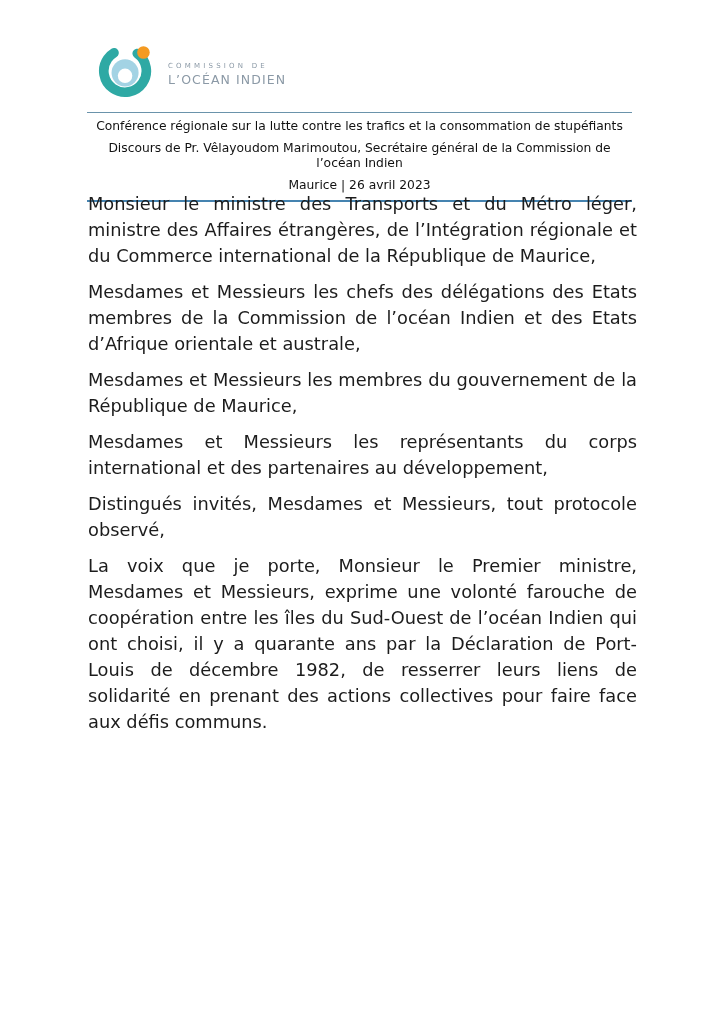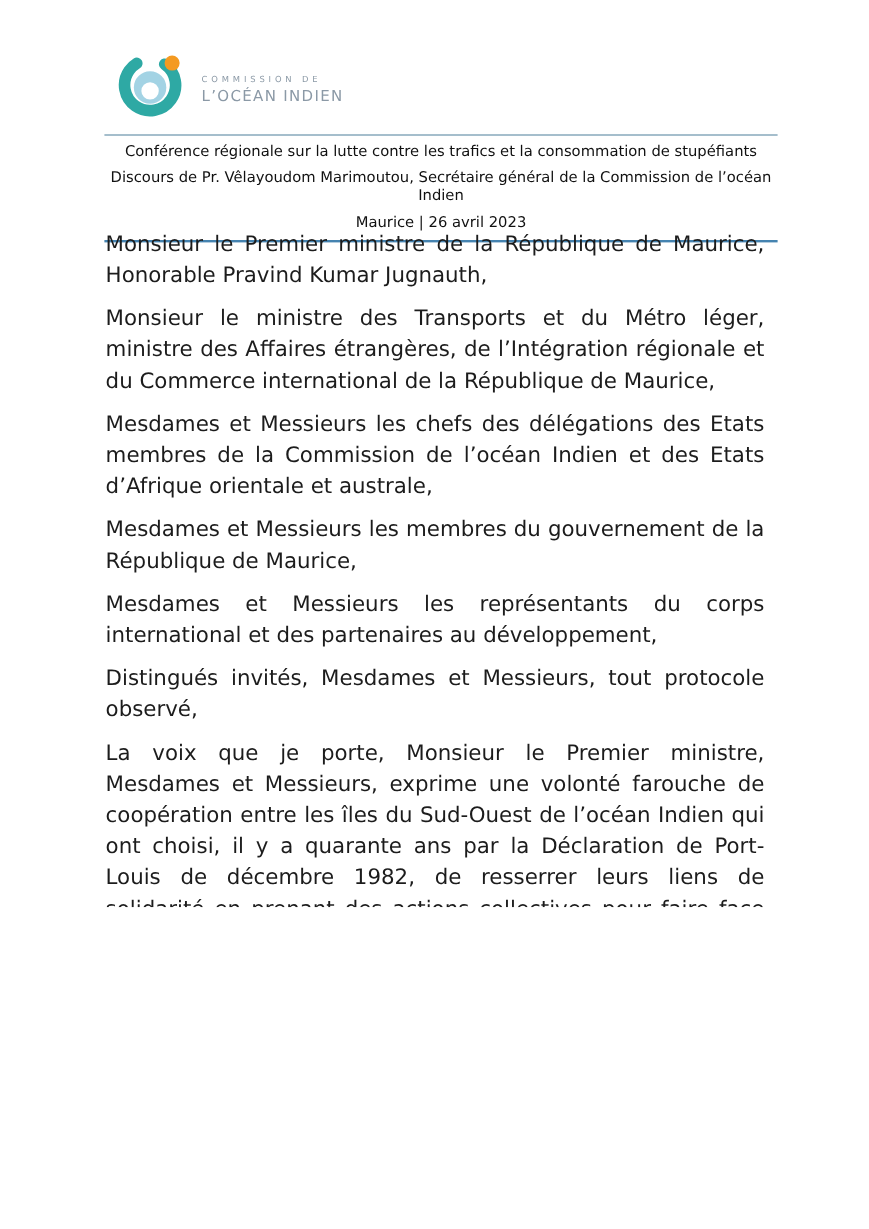--- a/index.html
+++ b/index.html
@@ -37,21 +37,21 @@
     color: var(--logo-text-color, #7d8b98);
     white-space: nowrap;
     text-align: right;
   }
 
   
   .header-block {
     position: absolute;
     top: 112px;
     left: 87px;
-    right: 76px;
+    right: 92px;
     border-top: 1px solid var(--header-rule, #6a93ab);
     border-bottom: 2px solid var(--header-rule-bottom, #4583b0);
     padding: 6px 0 5px 0;
     text-align: center;
   }
   .header-line {
     font-size: 12.3px;
     line-height: 15px;
     color: #111;
     margin-bottom: 7px;
@@ -113,21 +113,20 @@
     </div>
   </div>
 
   <div class="header-block">
     <div class="header-line">Conférence régionale sur la lutte contre les trafics et la consommation de stupéfiants</div>
     <div class="header-line">Discours de Pr. Vêlayoudom Marimoutou, Secrétaire général de la Commission de l’océan Indien</div>
     <div class="header-line">Maurice | 26 avril 2023</div>
   </div>
 
   <div class="body-text">
-    <p>Monsieur le Premier ministre de la République de Maurice, Honorable Pravind Kumar Jugnauth,</p>
     <p>Monsieur le ministre des Transports et du Métro léger, ministre des Affaires étrangères, de l’Intégration régionale et du Commerce international de la République de Maurice,</p>
     <p>Mesdames et Messieurs les chefs des délégations des Etats membres de la Commission de l’océan Indien et des Etats d’Afrique orientale et australe,</p>
     <p>Mesdames et Messieurs les membres du gouvernement de la République de Maurice,</p>
     <p>Mesdames et Messieurs les représentants du corps international et des partenaires au développement,</p>
     <p>Distingués invités, Mesdames et Messieurs, tout protocole observé,</p>
     <p>La voix que je porte, Monsieur le Premier ministre, Mesdames et Messieurs, exprime une volonté farouche de coopération entre les îles du Sud-Ouest de l’océan Indien qui ont choisi, il y a quarante ans par la Déclaration de Port-Louis de décembre 1982, de resserrer leurs liens de solidarité en prenant des actions collectives pour faire face aux défis communs.</p>
   </div>
 
   <div class="footer-rule"></div>
   <div class="page-number">1</div>

